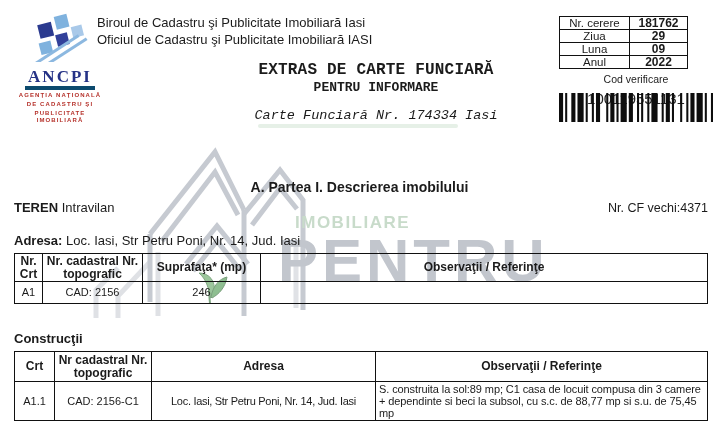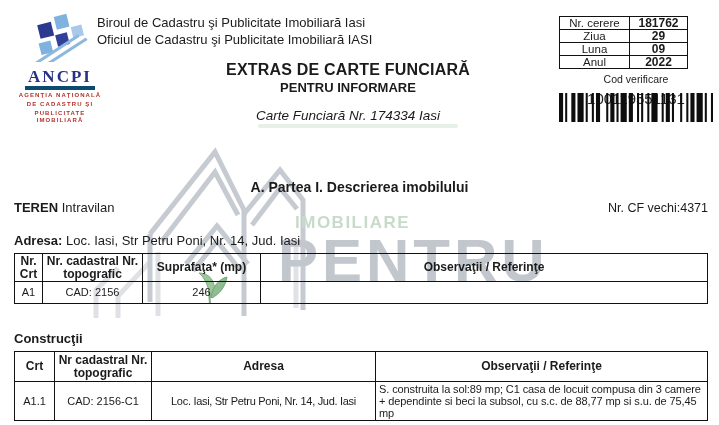--- a/index.html
+++ b/index.html
@@ -18,21 +18,21 @@
     display:inline-block;font-family:"Liberation Serif",serif;font-weight:bold;
     font-size:17px;letter-spacing:2px;color:#253286;line-height:1;
     border-bottom:4px solid #0c4a6e;padding:0 3px 1px;margin-top:2px;
   }
   .logo-sub{font-size:6px;font-weight:bold;color:#b5312a;letter-spacing:1.1px;line-height:7px;margin-top:2px;}
 
   
   .org{left:97px;top:14px;font-size:13px;line-height:17px;}
 
   
-  .title-block{left:148px;top:61px;width:400px;text-align:center;}
+  .title-block{left:176px;top:61px;width:400px;text-align:center;font-family:Liberation Mono, monospace;}
   .t1{font-size:16px;font-weight:bold;letter-spacing:.2px;}
   .t2{font-size:13px;font-weight:bold;margin-top:1px;}
   .t3{font-size:13.5px;font-style:italic;margin-top:13px;}
 
   
   .req{border-collapse:collapse;table-layout:fixed;width:129px;}
   .req td{border:1.5px solid #111;height:12px;padding:0;font-size:11.5px;text-align:center;line-height:12px;}
   .req .rv{font-weight:bold;font-size:12px;}
   .codlabel{left:559px;top:74px;width:154px;text-align:center;font-size:10.5px;line-height:10px;color:#222;}
   .codvalue{left:559px;top:93px;width:154px;text-align:center;font-size:15px;line-height:11px;color:#222;}

